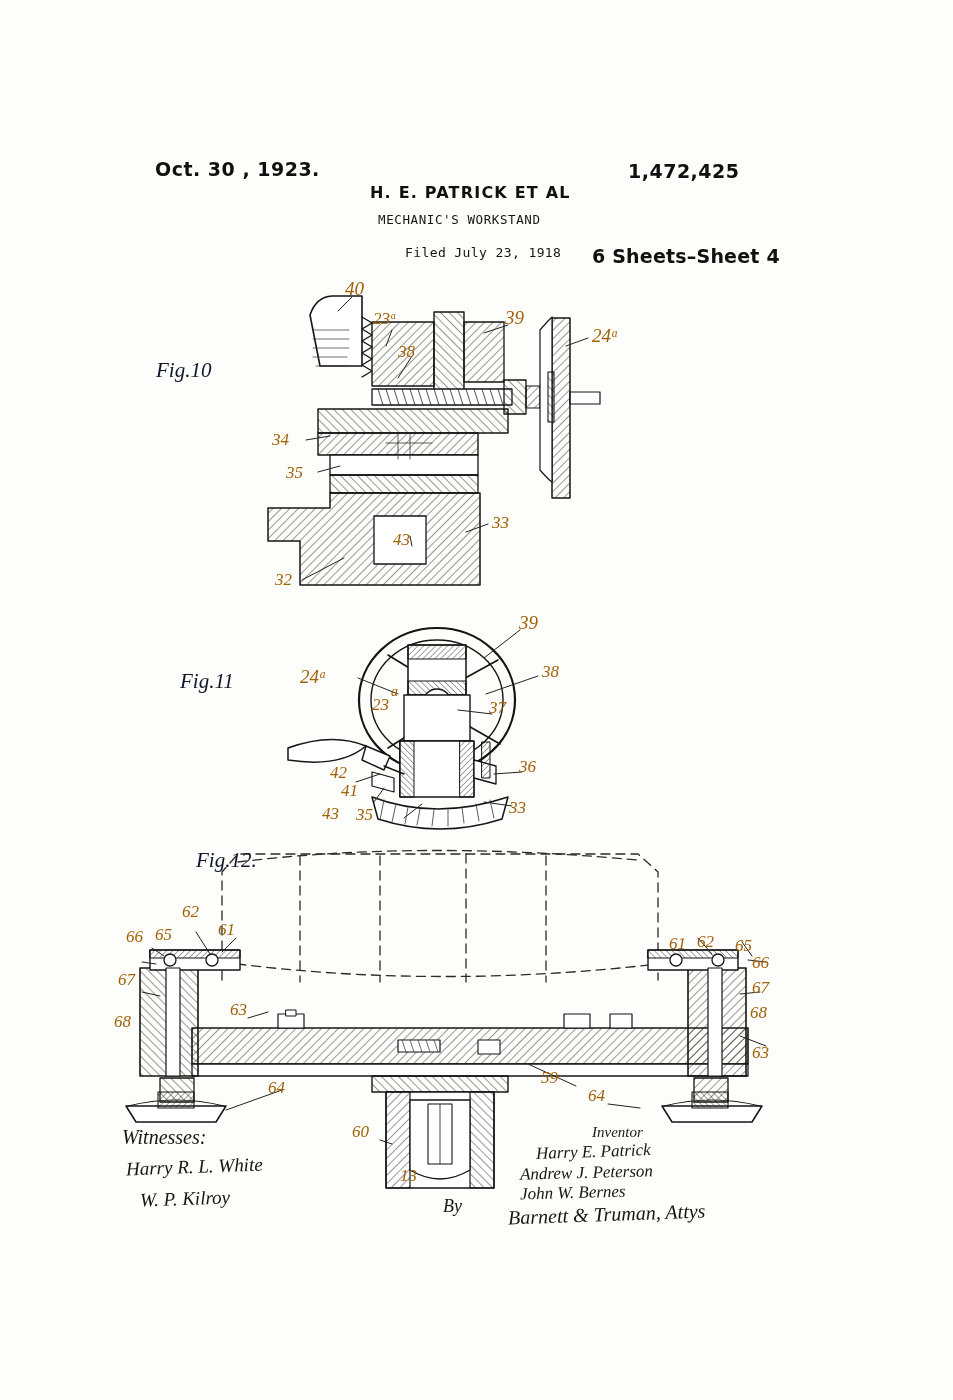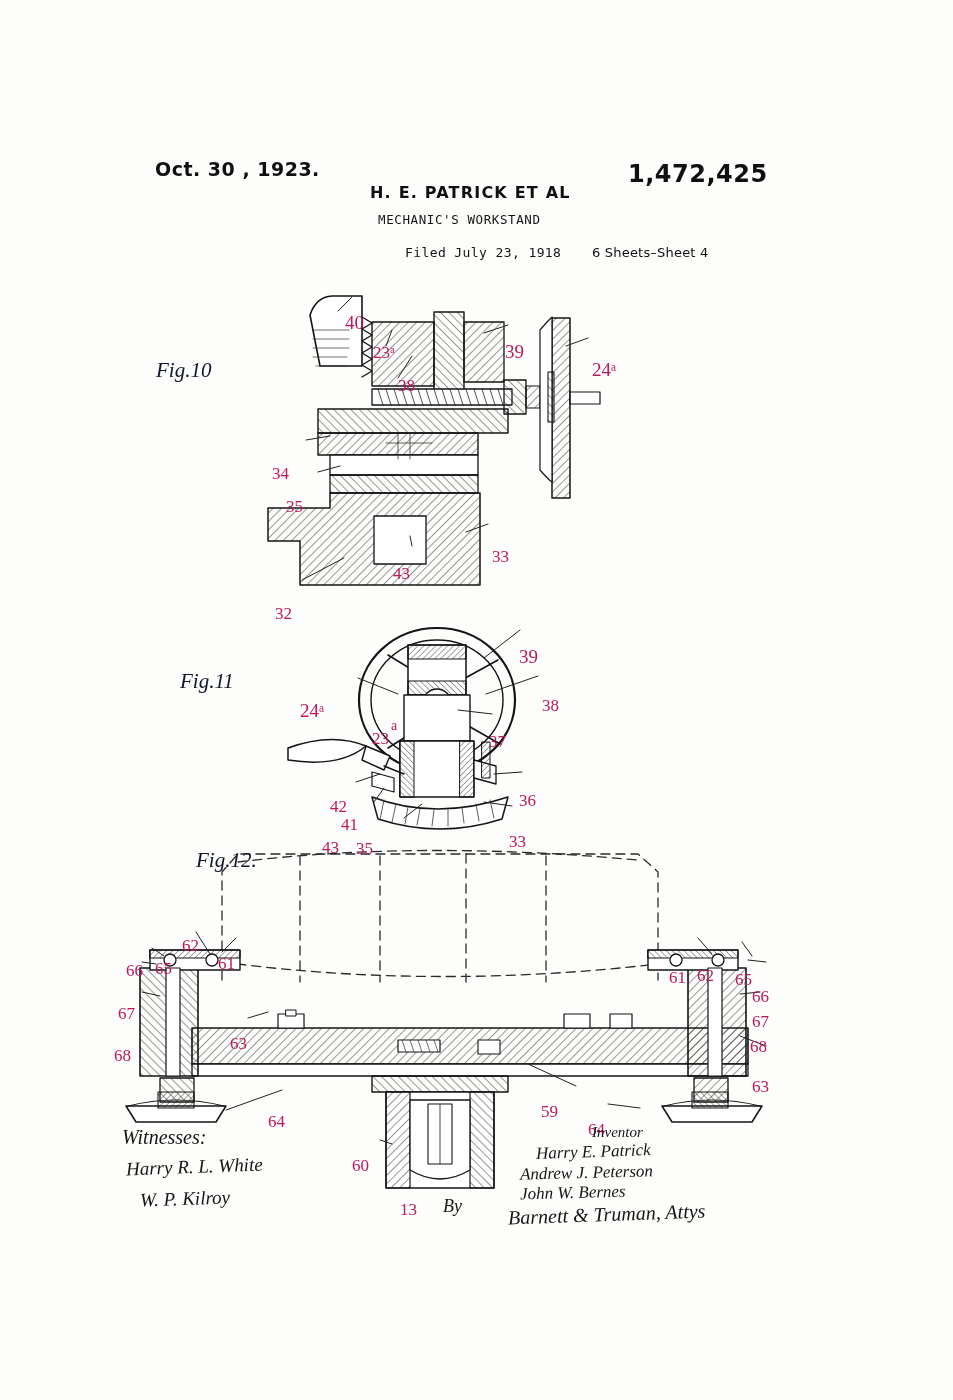--- a/index.html
+++ b/index.html
@@ -31,21 +31,21 @@
     font-weight: bold;
     font-size: 19px;
     letter-spacing: 0.5px;
     color: #101010;
   }
   .hdr-patnum {
     position: absolute;
     left: 628px; top: 160px;
     font-family: "DejaVu Sans", sans-serif;
     font-weight: bold;
-    font-size: 24px;
+    font-size: 19px;
     letter-spacing: 0.5px;
     color: #101010;
   }
   .hdr-inventors {
     position: absolute;
     left: 370px; top: 183px;
     font-family: "DejaVu Sans", sans-serif;
     font-weight: bold;
     font-size: 16px;
     letter-spacing: 1.2px;
@@ -65,22 +65,22 @@
     font-family: "DejaVu Sans Mono", monospace;
     font-size: 13px;
     letter-spacing: 0.4px;
     color: #141414;
     margin-left: 24px;
   }
   .hdr-sheets {
     position: absolute;
     left: 592px; top: 245px;
     font-family: "DejaVu Sans", sans-serif;
-    font-weight: normal;
-    font-size: 13px;
+    font-weight: bold;
+    font-size: 19px;
     letter-spacing: 0.2px;
     color: #101010;
   }
 
   
   .drawing {
     position: absolute;
     left: 0; top: 0;
     width: 953px;
     height: 1400px;
@@ -89,23 +89,23 @@
     position: absolute;
     font-family: "Liberation Serif", serif;
     font-style: italic;
     font-size: 21px;
     color: #0f172a;
     margin-top: 24px;
   }
   .ref-num {
     position: absolute;
     font-family: "Liberation Serif", serif;
+    font-style: italic;
     font-size: 17px;
-    color: #be185d;
-    margin-top: 34px;
+    color: #a16207;
   }
   .sig-script {
     position: absolute;
     font-family: "Liberation Serif", serif;
     font-style: italic;
     color: #151515;
   }
   .witness-head {
     font-size: 20px;
   }

